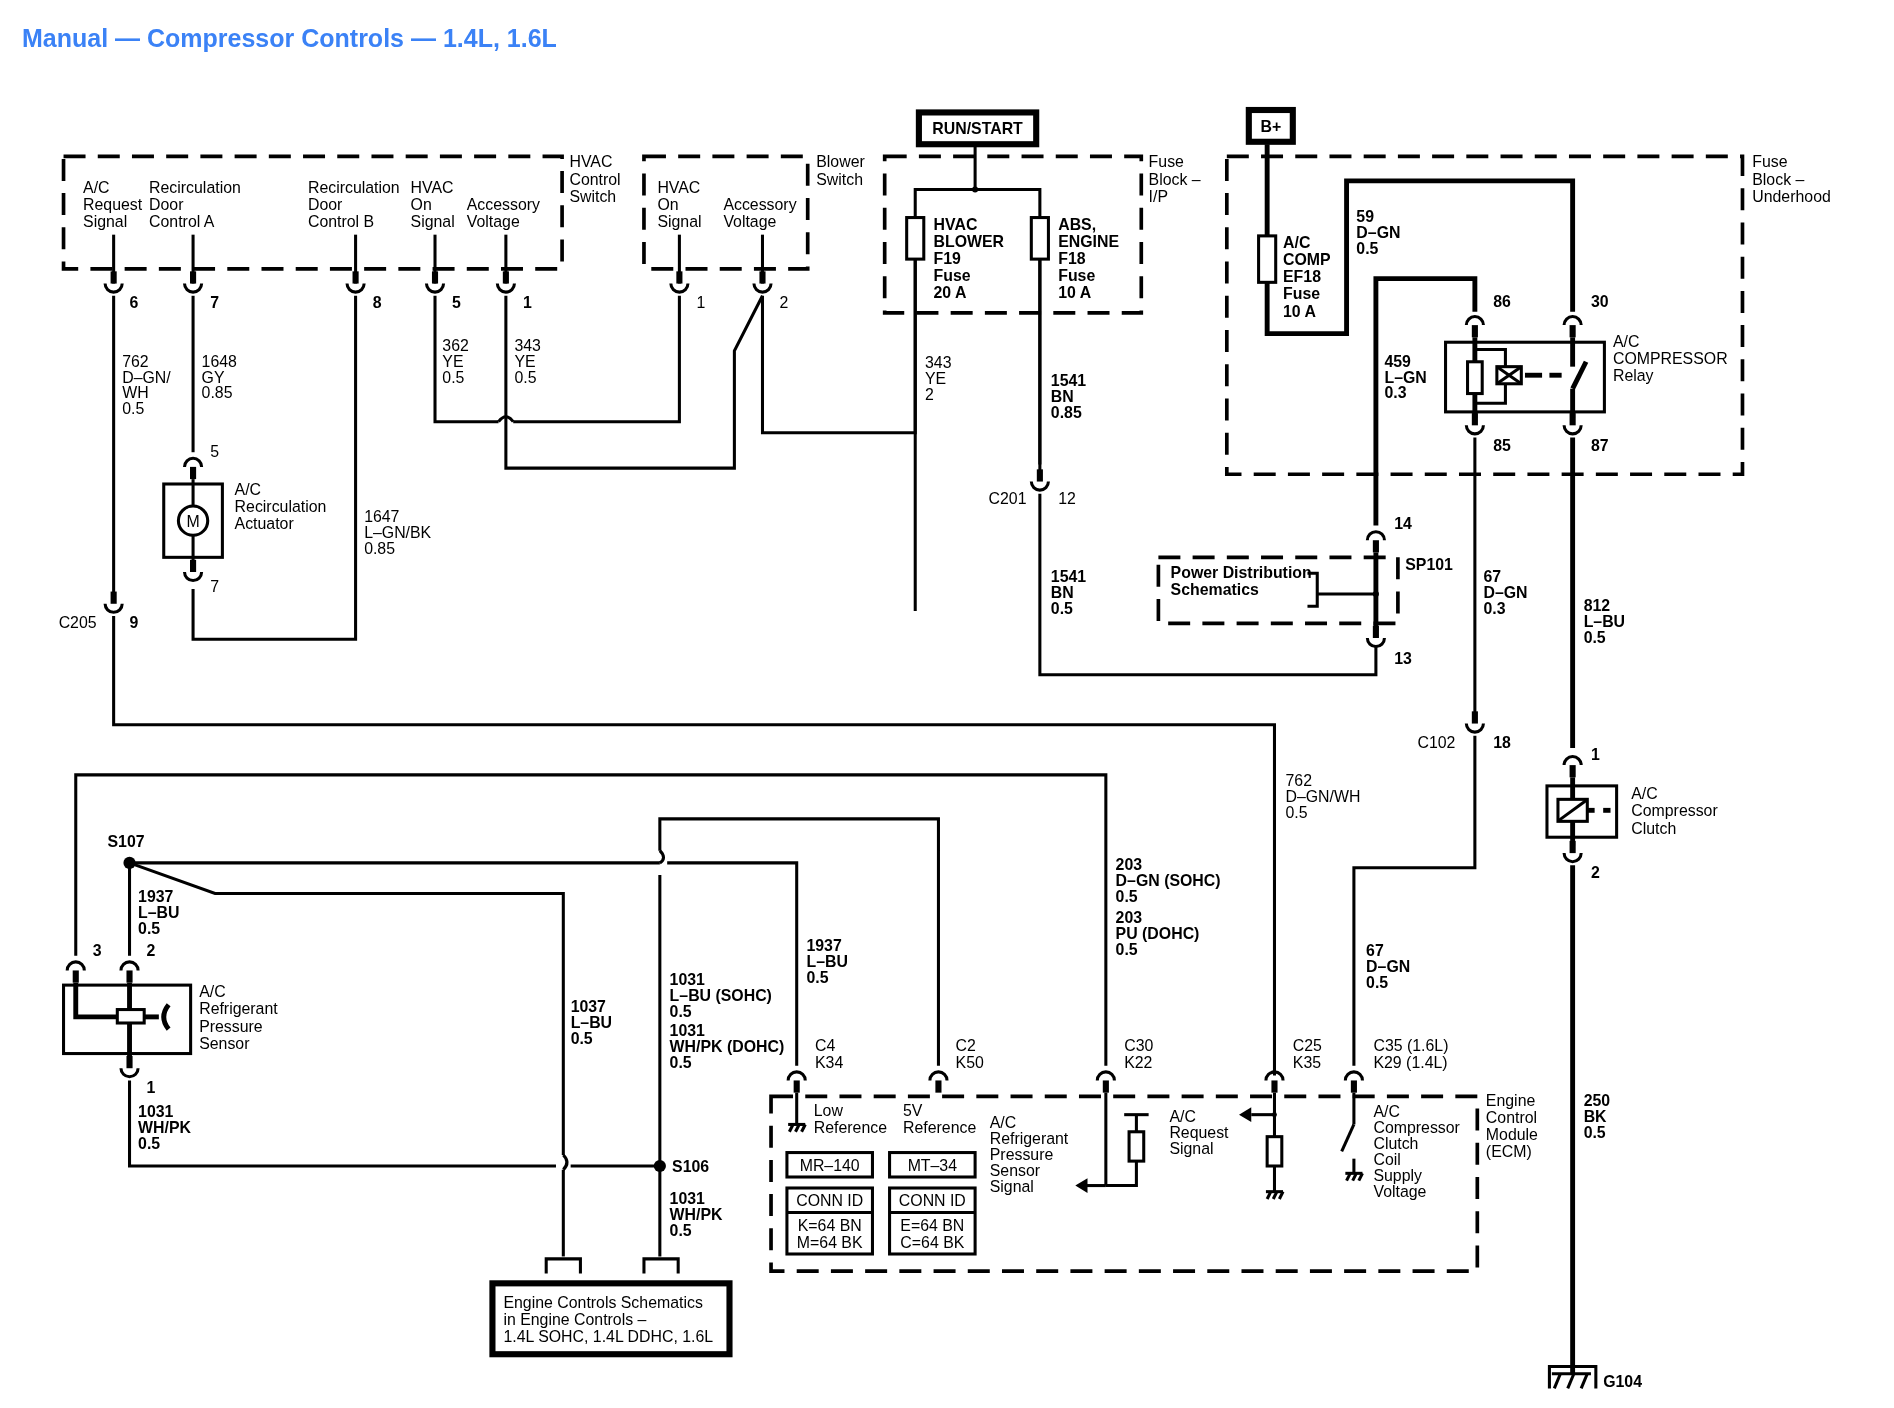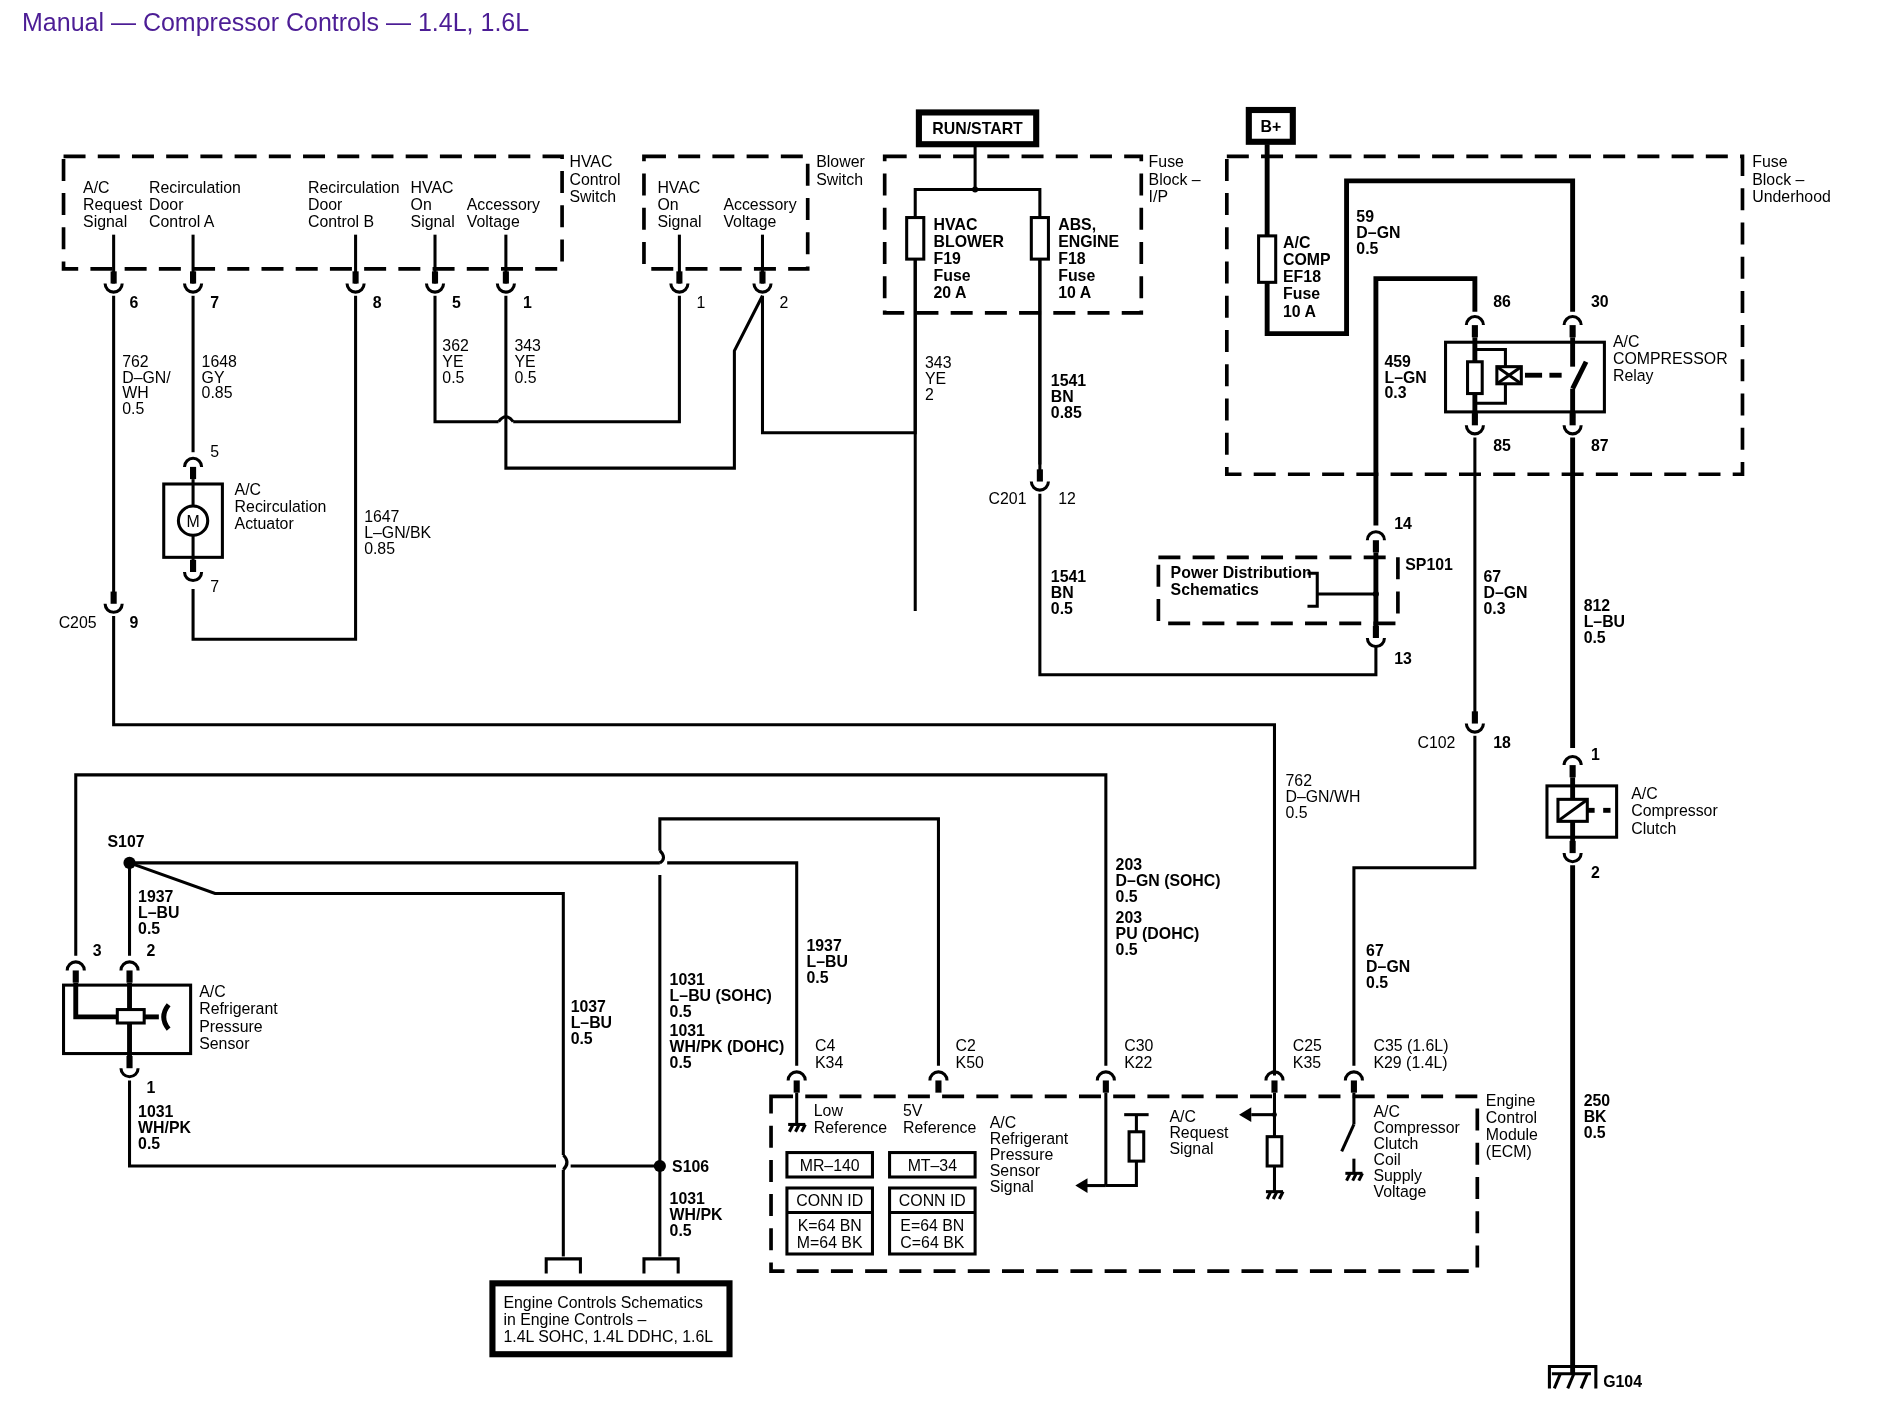--- a/index.html
+++ b/index.html
@@ -1,17 +1,17 @@
 <!DOCTYPE html>
 <html><head>
 <meta charset="utf-8">
 <style>
   html, body { margin:0; padding:0; background:#ffffff; }
   body { width:1894px; height:1408px; overflow:hidden; position:relative; }
-  #page-title { position:absolute; left:22px; top:8px; font-family:"Liberation Sans", sans-serif; font-weight:normal; font-size:25px; color:#4c1d95; }
+  #page-title { position:absolute; left:22px; top:24px; font-family:"Liberation Sans", sans-serif; font-weight:bold; font-size:25px; color:#3b82f6; }
   svg#diagram { position:absolute; left:0; top:0; width:1894px; height:1408px; }
   svg text { font-family:"Liberation Sans", sans-serif; font-size:13px; fill:#000; }
   svg text.b { font-weight:bold; }
   .w { stroke:#000; stroke-width:2.5; fill:none; }
   .wt { stroke:#000; stroke-width:4; fill:none; }
   .dash { stroke:#000; stroke-width:3; fill:none; stroke-dasharray:18 10; }
   .box { stroke:#000; stroke-width:2.5; fill:#fff; }
   .boxt { stroke:#000; stroke-width:5; fill:#fff; }
   .cup { stroke:#000; stroke-width:2.5; fill:none; }
 </style>

